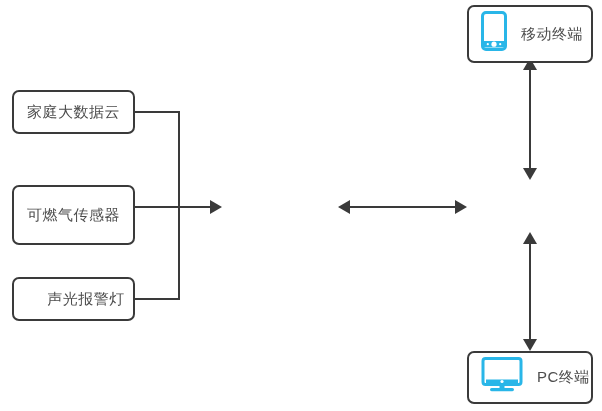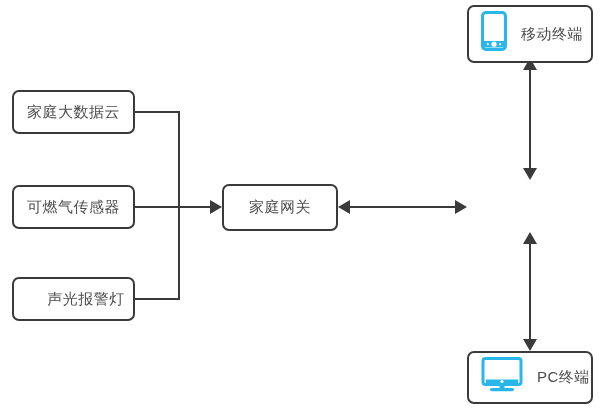--- a/index.html
+++ b/index.html
@@ -35,21 +35,21 @@
   .node.with-icon {
     justify-content: flex-start;
     padding-left: 12px;
     gap: 14px;
   }
   .node-label {
     white-space: pre-line;
   }
   
   #node-camera   { left: 12px;  top: 90px;  width: 123px; height: 44px; }
-  #node-gas      { left: 12px;  top: 185px; width: 123px; height: 44px; }
+  #node-gas      { left: 12px;  top: 185px; width: 123px; height: 60px; }
   #node-alarm    { left: 12px;  top: 277px; width: 123px; height: 44px; padding-left: 25px; }
   #node-gateway  { left: 222px; top: 184px; width: 116px; height: 47px; }
   #node-cloud    { left: 467px; top: 180px; width: 126px; height: 52px; }
   #node-mobile   { left: 467px; top: 5px;   width: 126px; height: 58px; }
   #node-pc       { left: 467px; top: 351px; width: 126px; height: 53px; text-align: center; }
 
   
   .line-h, .line-v {
     position: absolute;
     background: #3a3a3a;
@@ -120,23 +120,20 @@
   </div>
 
   <div class="node" id="node-gas">
     <span class="node-label">可燃气传感器</span>
   </div>
 
   <div class="node" id="node-alarm">
     <span class="node-label">声光报警灯</span>
   </div>
 
-  <div class="node" id="node-gateway">
-    <span class="node-label">家庭网关</span>
-  </div>
 
 
   <div class="node with-icon" id="node-mobile">
     <span class="icon-phone">
       <svg width="26" height="40" viewBox="0 0 26 40">
         <rect x="1.5" y="1.5" width="23" height="37" rx="3.5" ry="3.5" fill="#ffffff" stroke="#29b6e8" stroke-width="3"></rect>
         <rect x="4" y="4" width="18" height="25.5" fill="#ffffff"></rect>
         <rect x="3" y="30" width="20" height="6.5" fill="#29b6e8"></rect>
         <circle cx="13" cy="33.2" r="2.6" fill="#ffffff"></circle>
         <circle cx="6.8" cy="33.2" r="1.1" fill="#ffffff"></circle>

